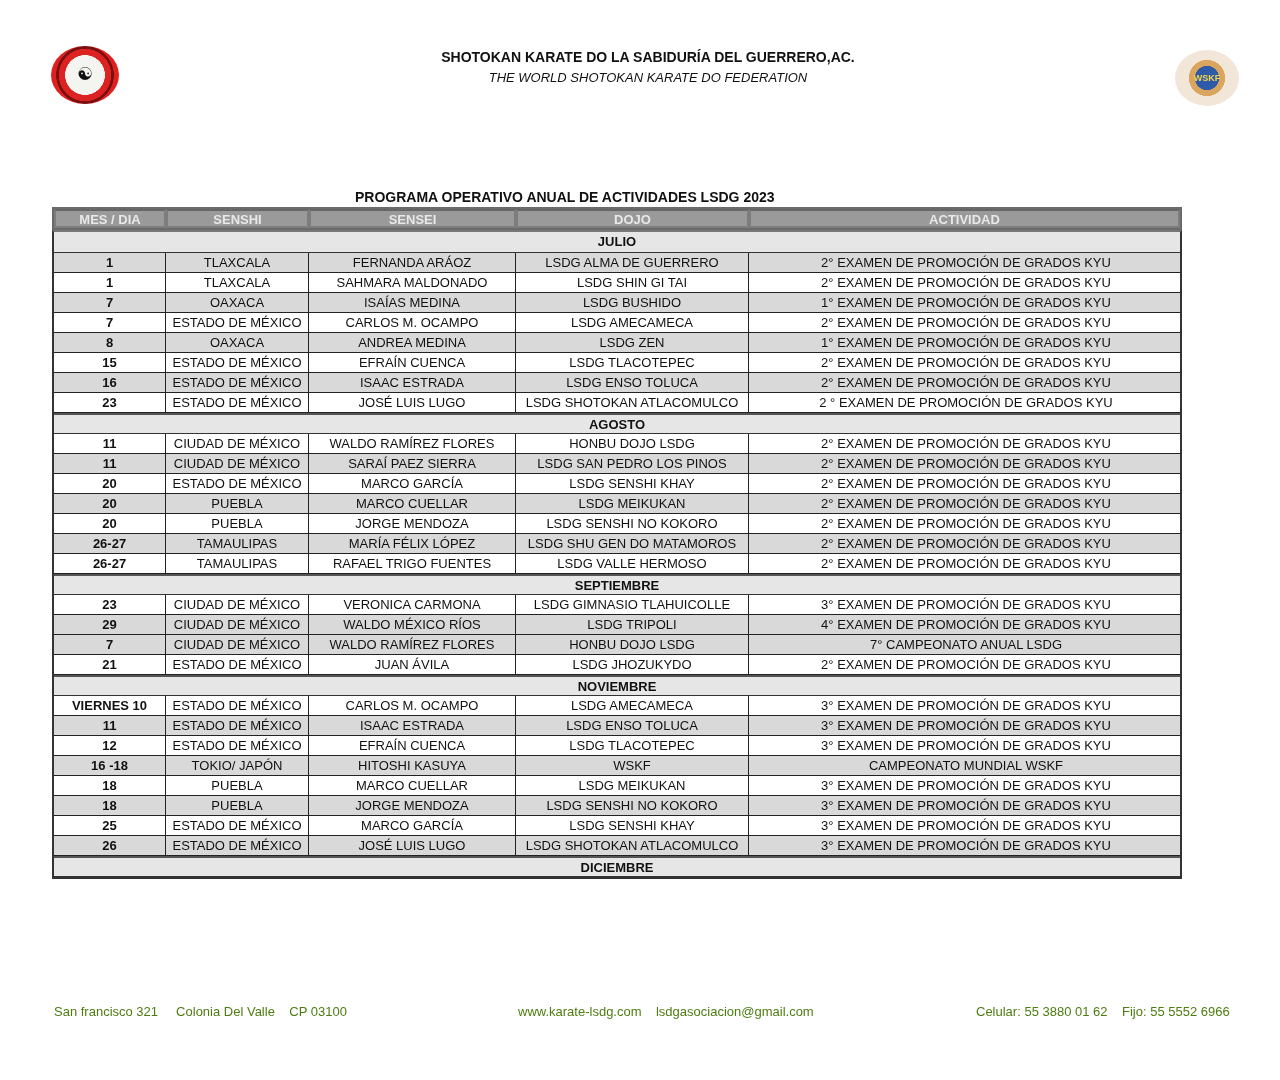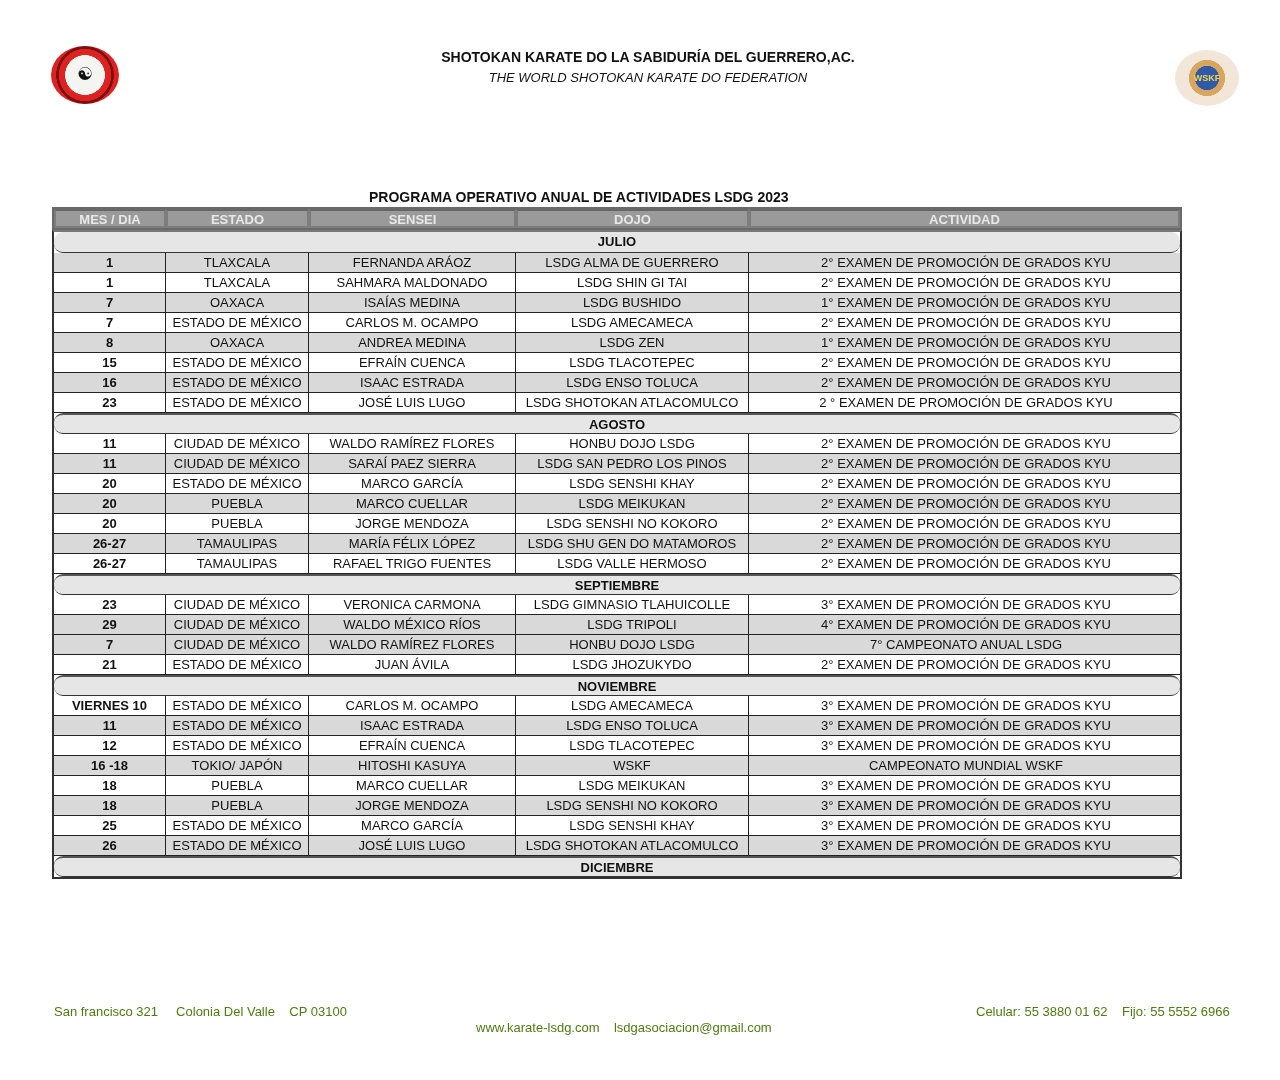--- a/index.html
+++ b/index.html
@@ -7,57 +7,57 @@
 
   .logo { position: absolute; border-radius: 50%; }
   .logo-left { left: 51px; top: 46px; width: 68px; height: 58px; background: radial-gradient(circle at 50% 50%, #f4f4f0 0 44%, #d22 45% 58%, #7a1010 59% 64%, #e02020 65% 100%); }
   .logo-left .inner { position: absolute; left: 50%; top: 48%; transform: translate(-50%, -50%); font-size: 18px; color: #111; }
   .logo-right { left: 1175px; top: 50px; width: 64px; height: 56px; background: radial-gradient(circle at 50% 50%, #2f5aa8 0 28%, #d9a55f 29% 42%, #f2e6d8 43% 80%, #c77 81% 86%, #f3e8de 87% 100%); }
   .logo-right .inner { position: absolute; left: 50%; top: 50%; transform: translate(-50%, -50%); font-size: 9px; color: #f4d54c; font-weight: bold; }
 
   .hdr-title { position: absolute; left: 0; width: 1296px; top: 49px; text-align: center; font-weight: bold; font-size: 14px; letter-spacing: 0px; }
   .hdr-sub { position: absolute; left: 0; width: 1296px; top: 70px; text-align: center; font-style: italic; font-size: 13px; }
 
-  .doc-title { position: absolute; left: 355px; top: 189px; font-weight: bold; font-size: 14px; margin-left: 14px; }
+  .doc-title { position: absolute; left: 355px; top: 189px; font-weight: bold; font-size: 14px; }
 
   .table-wrap { position: absolute; left: 52px; top: 207px; width: 1130px; }
   .header-row { display: flex; height: 23px; background: #9a9a9a; border: 2px solid #6a6a6a; box-sizing: border-box; }
   .header-row .hc { box-sizing: border-box; border: 2px solid #7d7d7d; border-top-color: #666; color: #e8e8e8; font-weight: bold; font-size: 13px; text-align: center; line-height: 17px; }
   .body { border: 2px solid #333; border-top: 2px solid #777; box-sizing: border-box; }
-  .month-row { height: 21px; background: #e6e6e6; border-top: 2px solid #555; border-bottom: 1px solid #333; font-weight: bold; font-size: 13px; text-align: center; line-height: 20px; box-sizing: border-box; border-radius: 9px; }
+  .month-row { height: 21px; background: #e6e6e6; border-top: 2px solid #555; border-bottom: 1px solid #333; font-weight: bold; font-size: 13px; text-align: center; line-height: 20px; box-sizing: border-box; }
   .month-row.first { border-top: none; }
   .data-row { display: flex; height: 20px; border-bottom: 1px solid #222; box-sizing: border-box; font-size: 13px; line-height: 19px; }
   .data-row.alt { background: #d9d9d9; }
   .data-row .c { box-sizing: border-box; border-right: 1px solid #222; text-align: center; white-space: nowrap; overflow: hidden; }
   .data-row .c:last-child { border-right: none; text-align: center; padding-left: 3px; }
   .data-row .c.day { font-weight: bold; }
   .w1 { width: 112px; } .w2 { width: 143px; } .w3 { width: 207px; } .w4 { width: 233px; } .w5 { flex: 1; }
 
   .footer { position: absolute; top: 1004px; font-size: 13px; color: #4d7c0f; white-space: pre; }
-  .f-left { left: 54px; } .f-mid { left: 476px; margin-top: 16px; } .f-right { left: 976px; }
+  .f-left { left: 54px; } .f-mid { left: 518px; } .f-right { left: 976px; }
 </style>
 </head>
 <body>
 
 <div class="logo logo-left">
     <span class="inner">☯</span>
   </div>
 <div class="logo logo-right">
     <span class="inner">WSKF</span>
   </div>
 
 <div class="hdr-title">SHOTOKAN KARATE DO LA SABIDURÍA DEL GUERRERO,AC.</div>
 <div class="hdr-sub">THE WORLD SHOTOKAN KARATE DO FEDERATION</div>
 
 <div class="doc-title">PROGRAMA OPERATIVO ANUAL DE ACTIVIDADES LSDG 2023</div>
 
 <div class="table-wrap">
   <div class="header-row">
     <div class="hc w1">MES / DIA</div>
-    <div class="hc w2">ESTADO</div>
+    <div class="hc w2">SENSHI</div>
     <div class="hc w3">SENSEI</div>
     <div class="hc w4">DOJO</div>
     <div class="hc w5">ACTIVIDAD</div>
   </div>
   <div class="body" id="table-body">
       <div class="month-row first">JULIO</div>
       <div class="data-row alt">
         <div class="c w1 day">1</div>
         <div class="c w2">TLAXCALA</div>
         <div class="c w3">FERNANDA ARÁOZ</div>

